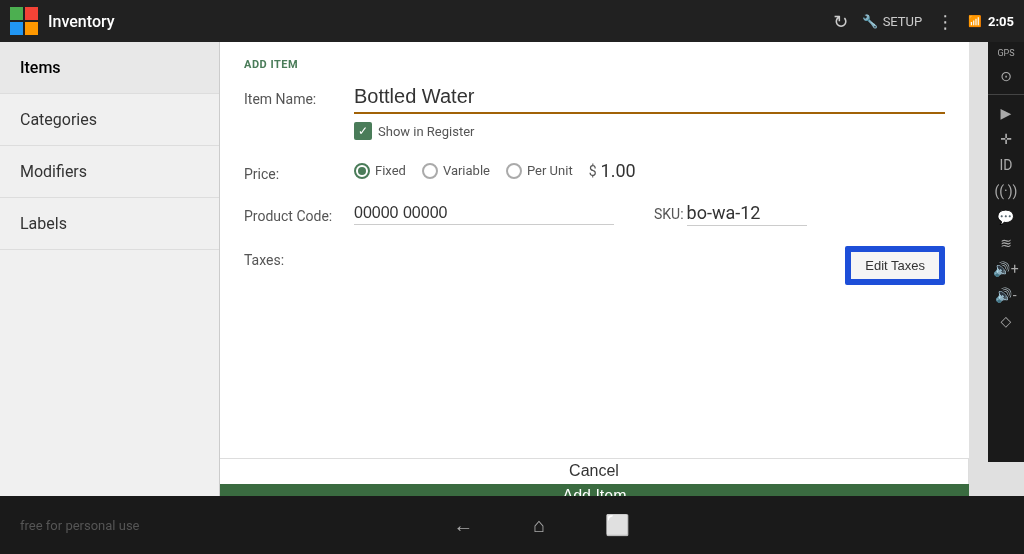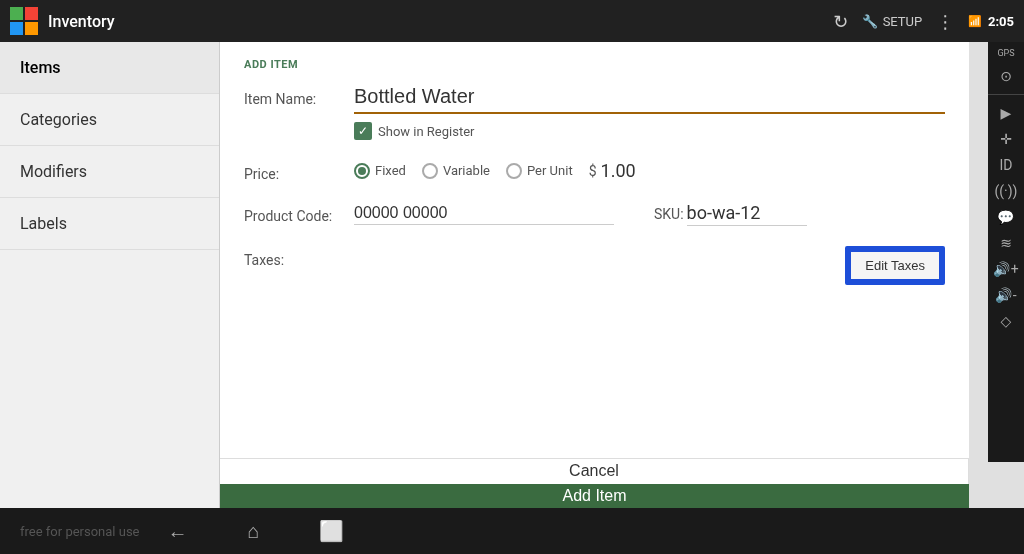--- a/index.html
+++ b/index.html
@@ -268,24 +268,25 @@
       background: #3a6b40;
       border: none;
       font-size: 16px;
       color: #fff;
       cursor: pointer;
       font-weight: 500;
     }
 
     
     .bottom-bar {
-      height: 46px;
+      height: 58px;
       background: #1a1a1a;
       display: flex;
       align-items: center;
+      justify-content: space-between;
       padding: 0 20px;
       position: absolute;
       bottom: 0;
       left: 0;
       right: 0;
       gap: 28px;
     }
     .bottom-bar-text {
       color: #555;
       font-size: 13px;

